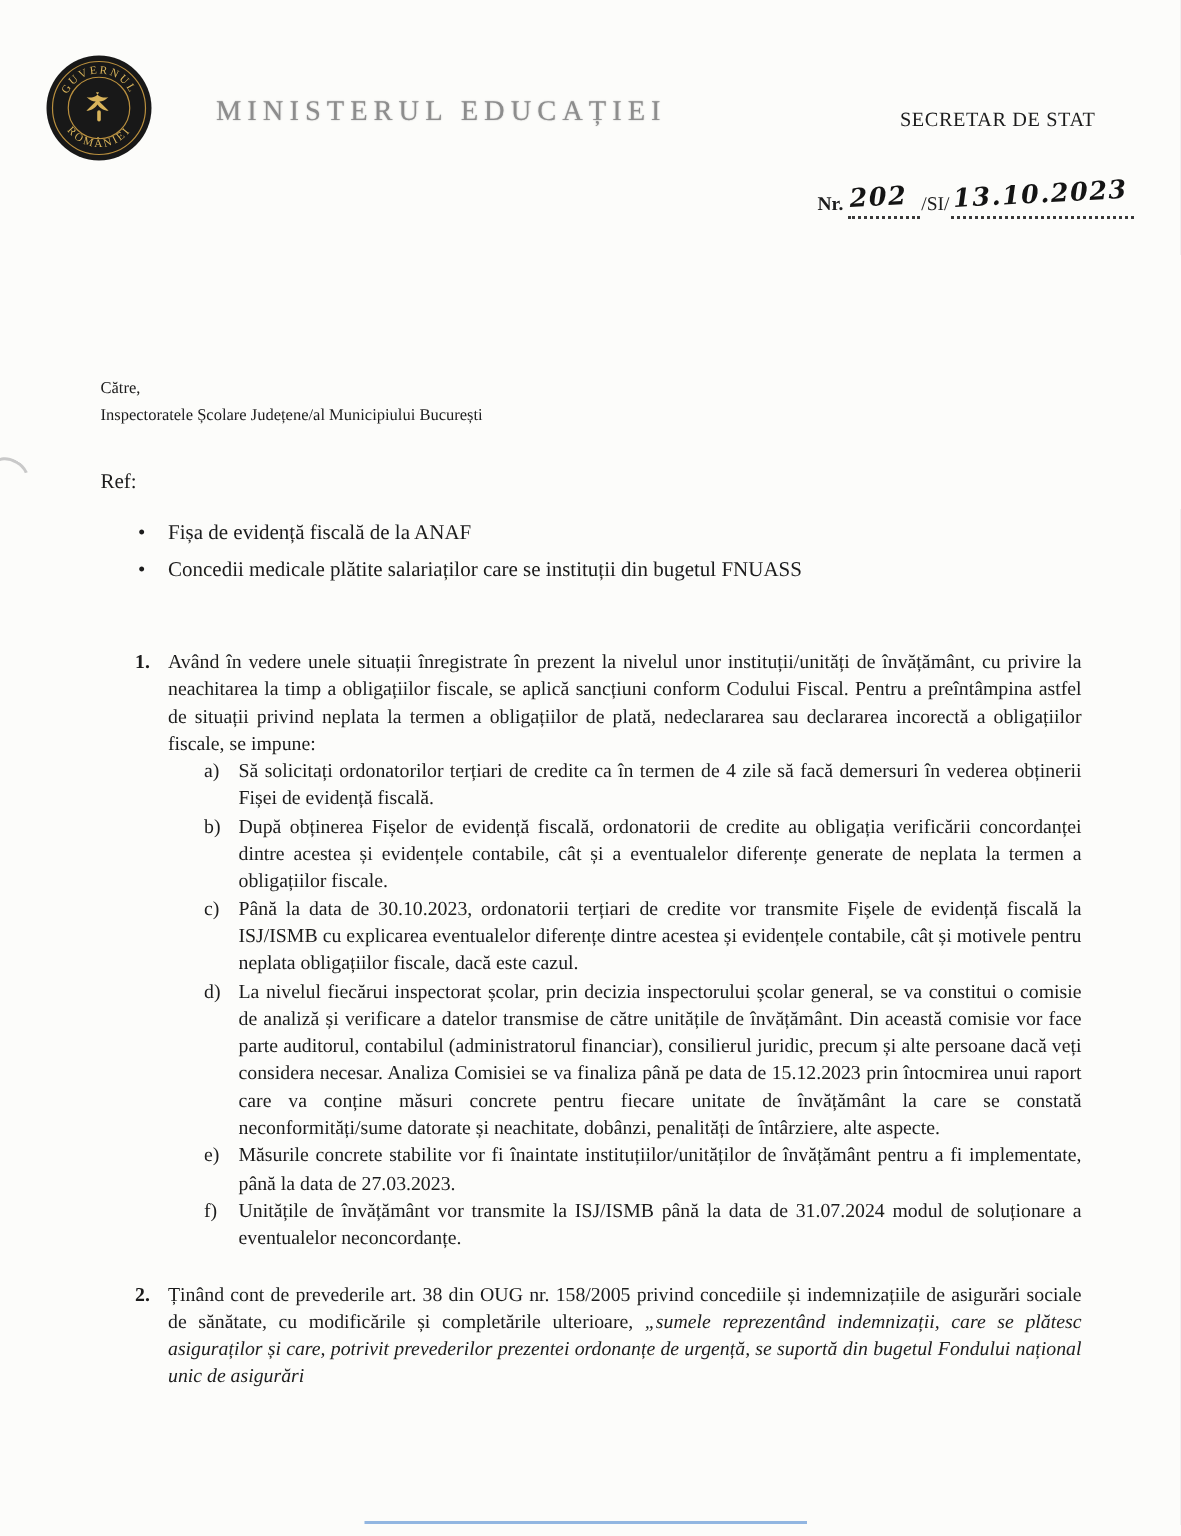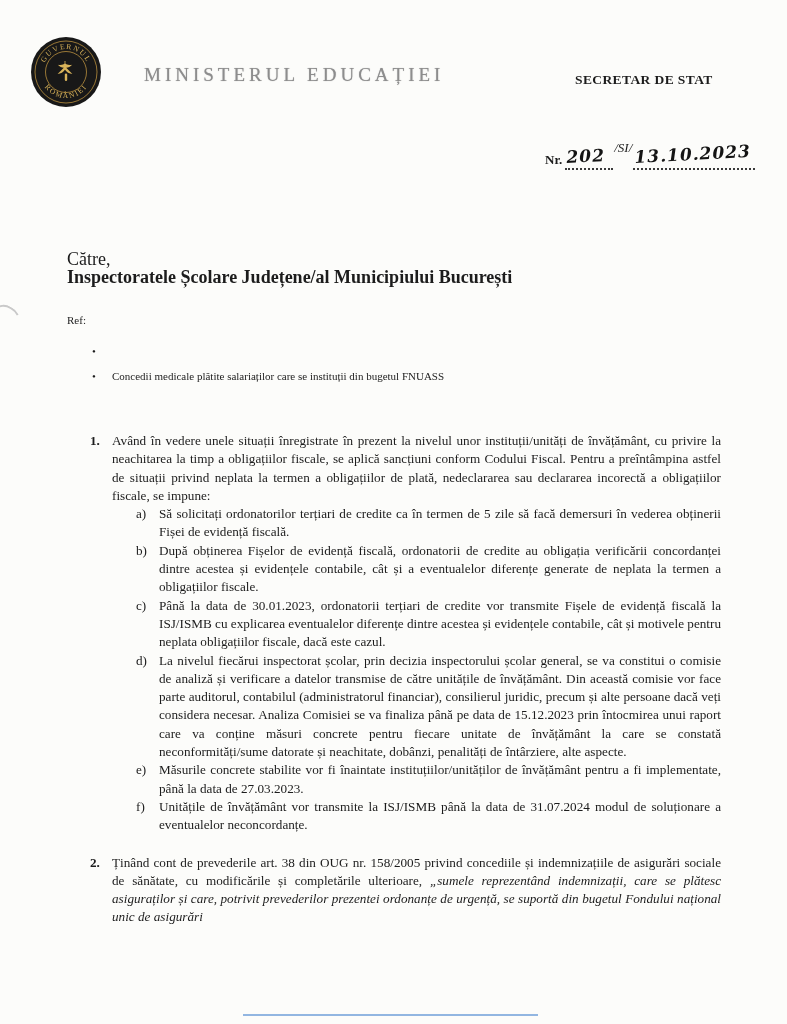--- a/index.html
+++ b/index.html
@@ -16,48 +16,48 @@
   
   .seal{position:absolute;left:30px;top:36px;width:72px;height:72px;}
   .ministry{
     position:absolute;left:144px;top:64px;
     font-size:19px;letter-spacing:4px;color:#8d8d8d;
     text-shadow:0 0 1px #aaa;
     white-space:nowrap;
     text-align:right;
   }
   .office{
-    position:absolute;left:575px;top:72px;
-    font-weight:bold;font-size:13.5px;letter-spacing:.4px;white-space:nowrap;
+    position:absolute;left:600px;top:72px;
+    font-weight:normal;font-size:13.5px;letter-spacing:.4px;white-space:nowrap;
   }
   .regline{
     position:absolute;left:545px;top:128px;
     font-size:13px;display:flex;align-items:flex-end;white-space:nowrap;
   }
   .regline .nr{font-weight:bold;margin-right:3px;padding-bottom:2px;}
-  .regline .sep{padding-bottom:2px;margin:12px 1px;font-style:italic;}
+  .regline .sep{padding-bottom:2px;margin:0 1px;}
   .dots{
     display:inline-block;position:relative;height:16px;
     border-bottom:2px dotted #3a3a3a;
   }
   .d1{width:48px;}
   .d2{width:122px;}
   .hand{
     position:absolute;left:2px;bottom:1px;
     font-family:"DejaVu Serif","Liberation Serif",serif;
     font-style:italic;font-weight:bold;
     font-size:17px;letter-spacing:1px;color:#141414;
     transform:rotate(-3deg);transform-origin:left bottom;
     white-space:nowrap;
   }
 
   
-  .recipient{position:absolute;left:67px;top:251px;font-size:18px;line-height:17px;}
-  .recipient .name{font-weight:bold;margin-top:1px;}
-  .ref{position:absolute;left:67px;top:314px;font-size:11px;}
+  .recipient{position:absolute;left:67px;top:251px;font-size:11px;line-height:17px;}
+  .recipient .name{font-weight:normal;margin-top:1px;}
+  .ref{position:absolute;left:67px;top:314px;font-size:14px;}
   .ref-list{margin:13px 0 0 0;padding:0 0 0 25px;list-style:none;}
   .ref-list li{display:flex;line-height:25px;}
   .ref-list .bullet{width:20px;flex:none;}
 
   
   .body-block{
     position:absolute;left:90px;top:432px;width:631px;
     font-size:13.2px;line-height:18.3px;text-align:justify;
   }
   .item{display:flex;}
@@ -126,47 +126,48 @@
   <div class="recipient">
     <div>Către,</div>
     <div class="name">Inspectoratele Școlare Județene/al Municipiului București</div>
   </div>
 
   <div class="ref">
     <div>Ref:</div>
     <ul class="ref-list">
       <li>
         <span class="bullet">•</span>
+        <span>Fișa de evidență fiscală de la ANAF</span>
       </li>
       <li>
         <span class="bullet">•</span>
         <span>Concedii medicale plătite salariaților care se instituții din bugetul FNUASS</span>
       </li>
     </ul>
   </div>
 
   <div class="body-block">
 
     <div class="item">
       <span class="num">1.</span>
       <div class="content">
         <div>Având în vedere unele situații înregistrate în prezent la nivelul unor instituții/unități de învățământ, cu privire la neachitarea la timp a obligațiilor fiscale, se aplică sancțiuni conform Codului Fiscal. Pentru a preîntâmpina astfel de situații privind neplata la termen a obligațiilor de plată, nedeclararea sau declararea incorectă a obligațiilor fiscale, se impune:</div>
         <div class="subitems">
 
           <div class="subitem">
             <span class="letter">a)</span>
-            <span class="stext">Să solicitați ordonatorilor terțiari de credite ca în termen de 5 zile să facă demersuri în vederea obținerii Fișei de evidență fiscală.</span>
+            <span class="stext">Să solicitați ordonatorilor terțiari de credite ca în termen de 4 zile să facă demersuri în vederea obținerii Fișei de evidență fiscală.</span>
           </div>
           <div class="subitem">
             <span class="letter">b)</span>
             <span class="stext">După obținerea Fișelor de evidență fiscală, ordonatorii de credite au obligația verificării concordanței dintre acestea și evidențele contabile, cât și a eventualelor diferențe generate de neplata la termen a obligațiilor fiscale.</span>
           </div>
           <div class="subitem">
             <span class="letter">c)</span>
-            <span class="stext">Până la data de 30.01.2023, ordonatorii terțiari de credite vor transmite Fișele de evidență fiscală la ISJ/ISMB cu explicarea eventualelor diferențe dintre acestea și evidențele contabile, cât și motivele pentru neplata obligațiilor fiscale, dacă este cazul.</span>
+            <span class="stext">Până la data de 30.10.2023, ordonatorii terțiari de credite vor transmite Fișele de evidență fiscală la ISJ/ISMB cu explicarea eventualelor diferențe dintre acestea și evidențele contabile, cât și motivele pentru neplata obligațiilor fiscale, dacă este cazul.</span>
           </div>
           <div class="subitem">
             <span class="letter">d)</span>
             <span class="stext">La nivelul fiecărui inspectorat școlar, prin decizia inspectorului școlar general, se va constitui o comisie de analiză și verificare a datelor transmise de către unitățile de învățământ. Din această comisie vor face parte auditorul, contabilul (administratorul financiar), consilierul juridic, precum și alte persoane dacă veți considera necesar. Analiza Comisiei se va finaliza până pe data de 15.12.2023 prin întocmirea unui raport care va conține măsuri concrete pentru fiecare unitate de învățământ la care se constată neconformități/sume datorate și neachitate, dobânzi, penalități de întârziere, alte aspecte.</span>
           </div>
           <div class="subitem">
             <span class="letter">e)</span>
             <span class="stext">Măsurile concrete stabilite vor fi înaintate instituțiilor/unităților de învățământ pentru a fi implementate, până la data de 27.03.2023.</span>
           </div>
           <div class="subitem">

